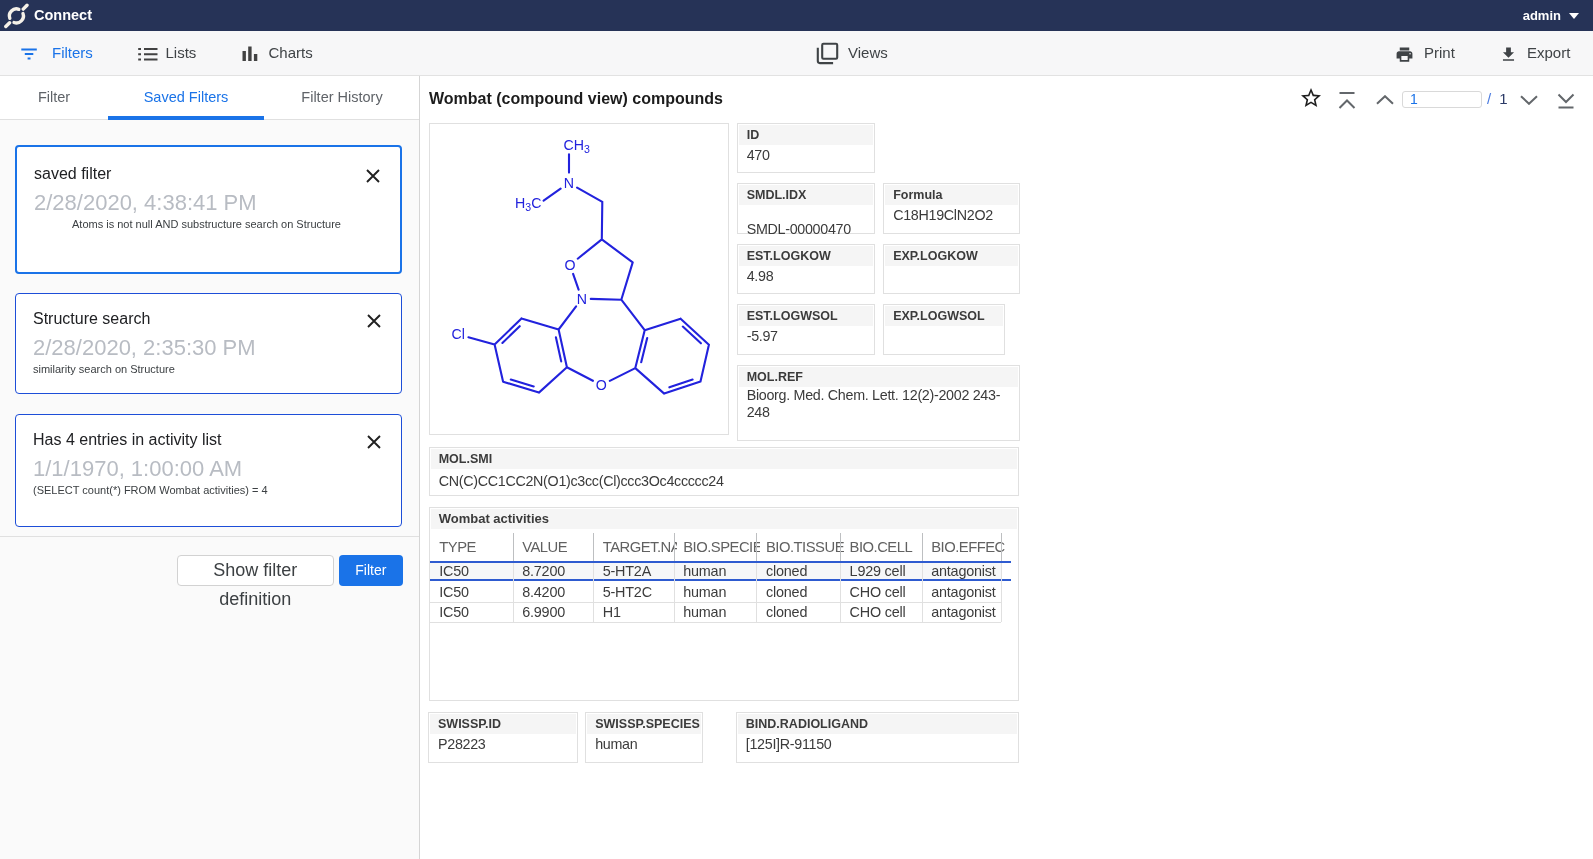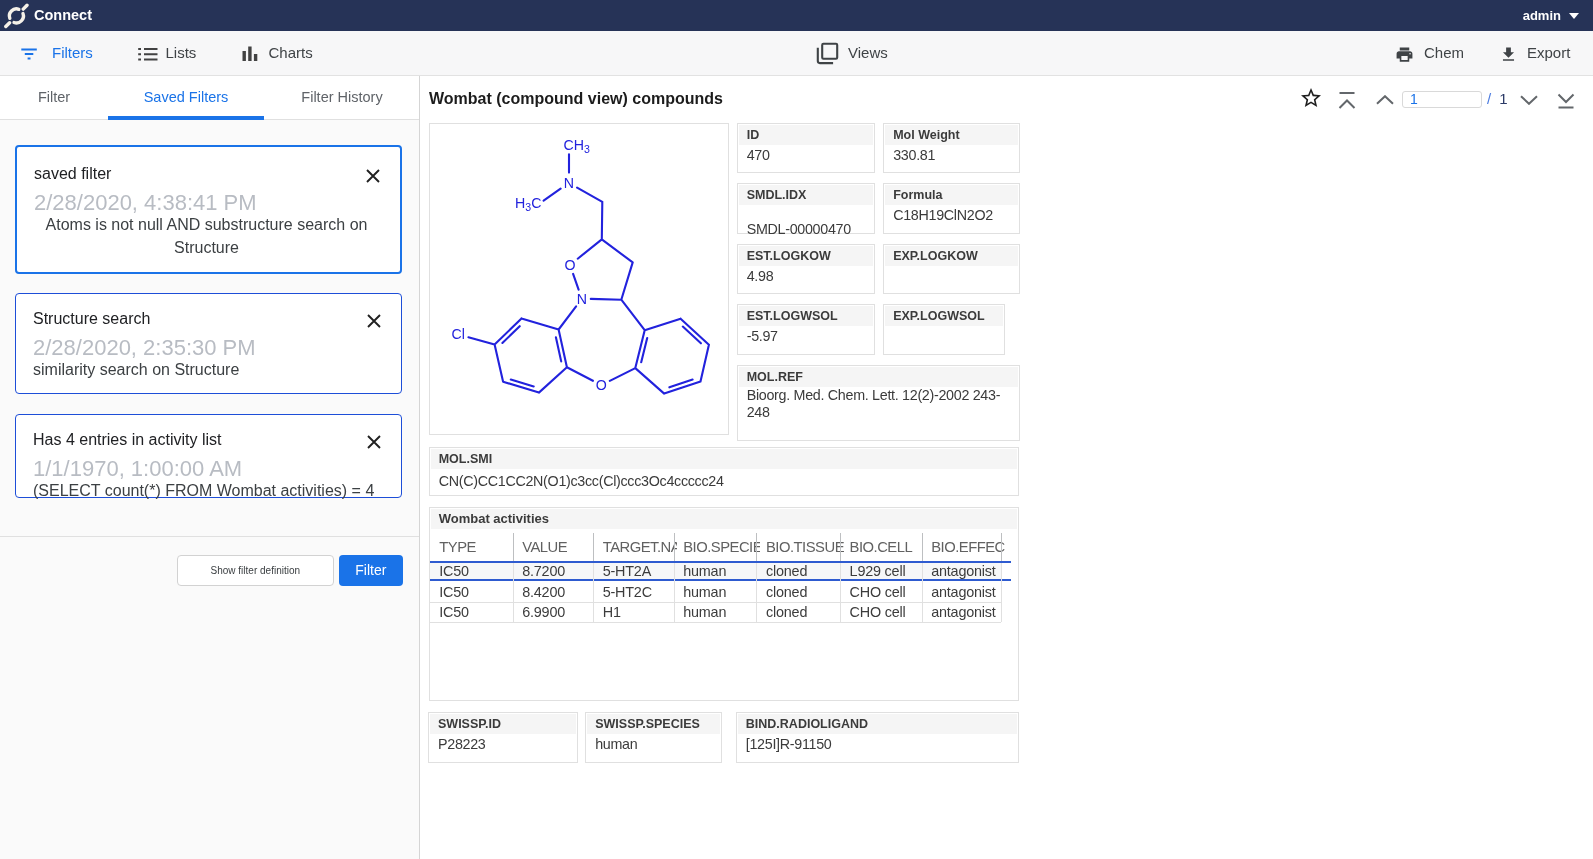--- a/index.html
+++ b/index.html
@@ -15,25 +15,25 @@
 
 #tabsrow { position:absolute; left:0; top:76px; width:419px; height:44px; background:#fff; border-bottom:1px solid #e0e0e0; }
 .tab { position:absolute; top:0; height:43px; line-height:43px; font-size:14.5px; color:#5f6368; text-align:center; }
 #tabline { position:absolute; left:107.6px; top:40px; width:156px; height:4px; background:#1a73e8; }
 #panel { position:absolute; left:0; top:120px; width:419px; height:739px; background:#fafafa; }
 #pdivider { position:absolute; left:419px; top:76px; width:1px; height:783px; background:#d5d5d5; }
 .card { position:absolute; left:15px; width:387px; background:#fff; border:1px solid #1d4ed8; border-radius:4px; }
 .card.sel { border:2px solid #1a73e8;text-align:center; }
 .ctitle { position:absolute; left:17px; font-size:16px; color:#202124; }
 .cdate { position:absolute; left:17px; font-size:22px; color:#b8bcc3; }
-.cdesc { position:absolute; left:17px; font-size:16px; color:#3c4043; line-height:23.2px; }
+.cdesc { position:absolute; left:17px; font-size:11px; color:#3c4043; line-height:23.2px; }
 .cx { position:absolute; right:20px; width:14px; height:14px; }
 
 #btnrow-line { position:absolute; left:0; top:536px; width:419px; height:1px; background:#e0e0e0; }
-.btn1 { position:absolute; left:176.8px; top:555px; width:157px; height:31px; background:#fff; border:1px solid #d2d2d2; border-radius:4px; font-size:10px; color:#3c4043; text-align:center; line-height:29px; }
+.btn1 { position:absolute; left:176.8px; top:555px; width:157px; height:31px; background:#fff; border:1px solid #d2d2d2; border-radius:4px; font-size:18px; color:#3c4043; text-align:center; line-height:29px; }
 .btn2 { position:absolute; left:338.8px; top:555px; width:64px; height:31px; background:#1a73e8; border-radius:4px; font-size:14px; color:#fff; text-align:center; line-height:31px; }
 
 #mtitle { position:absolute; left:429px; top:90px; font-size:16px; font-weight:bold; color:#1c1c1c; }
 .box { position:absolute; background:#fff; border:1px solid #e0e0e0; }
 .bhead { position:absolute; left:1px; right:1px; top:1px; height:20px; background:#f5f5f5; }
 .blabel { position:absolute; left:9px; top:1px; height:20px; line-height:20px; font-size:12.5px; font-weight:bold; color:#3b3b3b; }
 .bval { position:absolute; left:9px; top:21px; font-size:14.3px; letter-spacing:-0.3px; color:#3b3b3b; line-height:21px; }
 input.pg { position:absolute; left:1402px; top:90.5px; width:80px; height:17px; border:1px solid #d9d9d9; border-radius:3px; font-family:"Liberation Sans",sans-serif; font-size:14px; color:#1a73e8; padding-left:7px; }
 
 .th { position:absolute; top:0; height:29px; line-height:29px; font-size:14.8px; letter-spacing:-0.5px; color:#616161; overflow:hidden; white-space:nowrap; }
@@ -82,21 +82,21 @@
         <g stroke="#3f4346" stroke-width="2.1" fill="none">
           <rect x="6.2" y="1.8" width="15" height="15" rx="1.2"></rect>
           <path d="M1.8 5.8v13.3a2 2 0 0 0 2 2h13.3"></path>
         </g>
       </svg>
   <div class="tbtxt" style="left:848px">Views</div>
 
   <svg class="abs" style="left:1395px;top:14px" width="19" height="19" viewBox="0 0 24 24">
         <path fill="#3f4346" d="M19 8H5c-1.66 0-3 1.34-3 3v6h4v4h12v-4h4v-6c0-1.66-1.34-3-3-3zm-3 11H8v-5h8v5zm3-7c-.55 0-1-.45-1-1s.45-1 1-1 1 .45 1 1-.45 1-1 1zm-1-9H6v4h12V3z"></path>
       </svg>
-  <div class="tbtxt" style="left:1424px">Chem</div>
+  <div class="tbtxt" style="left:1424px">Print</div>
   <svg class="abs" style="left:1499px;top:14px" width="19" height="19" viewBox="0 0 24 24">
         <path fill="#3f4346" d="M19 9h-4V3H9v6H5l7 7 7-7zM5 18v2h14v-2H5z"></path>
       </svg>
   <div class="tbtxt" style="left:1527px">Export</div>
 </div>
 
 <div id="tabsrow">
   <div class="tab" style="left:14px;width:80px">Filter</div>
   <div class="tab" style="left:136px;width:100px;color:#1a73e8">Saved Filters</div>
   <div class="tab" style="left:291px;width:102px">Filter History</div>
@@ -114,21 +114,21 @@
       </svg>
 </div>
 <div class="card" style="top:293px;height:101px">
   <div class="ctitle" style="top:15.5px">Structure search</div>
   <div class="cdate" style="top:40.5px">2/28/2020, 2:35:30 PM</div>
   <div class="cdesc" style="top:63.5px;width:345px">similarity search on Structure</div>
   <svg class="cx" style="top:19.5px" viewBox="0 0 14 14">
         <path d="M1 1L13 13M13 1L1 13" stroke="#212121" stroke-width="1.9"></path>
       </svg>
 </div>
-<div class="card" style="top:414px;height:84px">
+<div class="card" style="top:414px;height:113px">
   <div class="ctitle" style="top:15.5px">Has 4 entries in activity list</div>
   <div class="cdate" style="top:40.5px">1/1/1970, 1:00:00 AM</div>
   <div class="cdesc" style="top:63.5px;width:345px">(SELECT count(*) FROM Wombat activities) = 4</div>
   <svg class="cx" style="top:19.5px" viewBox="0 0 14 14">
         <path d="M1 1L13 13M13 1L1 13" stroke="#212121" stroke-width="1.9"></path>
       </svg>
 </div>
 
 <div id="btnrow-line"></div>
 <div class="btn1">Show filter definition</div>
@@ -169,25 +169,20 @@
 <text x="151.8" y="179.7" text-anchor="middle">N</text>
 <text x="28.3" y="215.3" text-anchor="middle">Cl</text>
 <text x="171.3" y="266.2" text-anchor="middle">O</text>
 </g>
 </svg>
     </div>
 <div class="box" style="left:736.7px;top:122.5px;width:138.6px;height:50.5px">
   <div class="bhead"></div>
       <div class="blabel">ID</div>
       <div class="bval" style="top:21px;width:120.6px;line-height:21px">470</div>
-    </div>
-<div class="box" style="left:883.2px;top:122.5px;width:136.6px;height:50.5px">
-  <div class="bhead"></div>
-      <div class="blabel">Mol Weight</div>
-      <div class="bval" style="top:21px;width:118.6px;line-height:21px">330.81</div>
     </div>
 <div class="box" style="left:736.7px;top:183px;width:138.6px;height:50.5px">
   <div class="bhead"></div>
       <div class="blabel">SMDL.IDX</div>
       <div class="bval" style="top:35px;width:120.6px;line-height:21px">SMDL-00000470</div>
     </div>
 <div class="box" style="left:883.2px;top:183px;width:136.6px;height:50.5px">
   <div class="bhead"></div>
       <div class="blabel">Formula</div>
       <div class="bval" style="top:21px;width:118.6px;line-height:21px">C18H19ClN2O2</div>
@@ -271,21 +266,21 @@
 <div class="abs" style="left:571.7px;top:30.5px;width:1px;height:59px;background:#e0e0e0"></div>
 <div class="abs" style="left:0;top:69px;width:571.7px;height:1px;background:#e0e0e0"></div>
 <div class="abs" style="left:0;top:89.5px;width:571.7px;height:1px;background:#e0e0e0"></div>
 </div>
     </div>
 <div class="box" style="left:428px;top:712px;width:149.5px;height:51px">
   <div class="bhead"></div>
       <div class="blabel">SWISSP.ID</div>
       <div class="bval" style="top:21px;width:131.5px;line-height:21px">P28223</div>
     </div>
-<div class="box" style="left:585.2px;top:712px;width:137px;height:51px">
+<div class="box" style="left:585.2px;top:712px;width:118px;height:51px">
   <div class="bhead"></div>
       <div class="blabel">SWISSP.SPECIES</div>
       <div class="bval" style="top:21px;width:126.80000000000001px;line-height:21px">human</div>
     </div>
 <div class="box" style="left:735.8px;top:712px;width:283.7px;height:51px">
   <div class="bhead"></div>
       <div class="blabel">BIND.RADIOLIGAND</div>
       <div class="bval" style="top:21px;width:265.7px;line-height:21px">[125I]R-91150</div>
     </div>
 

